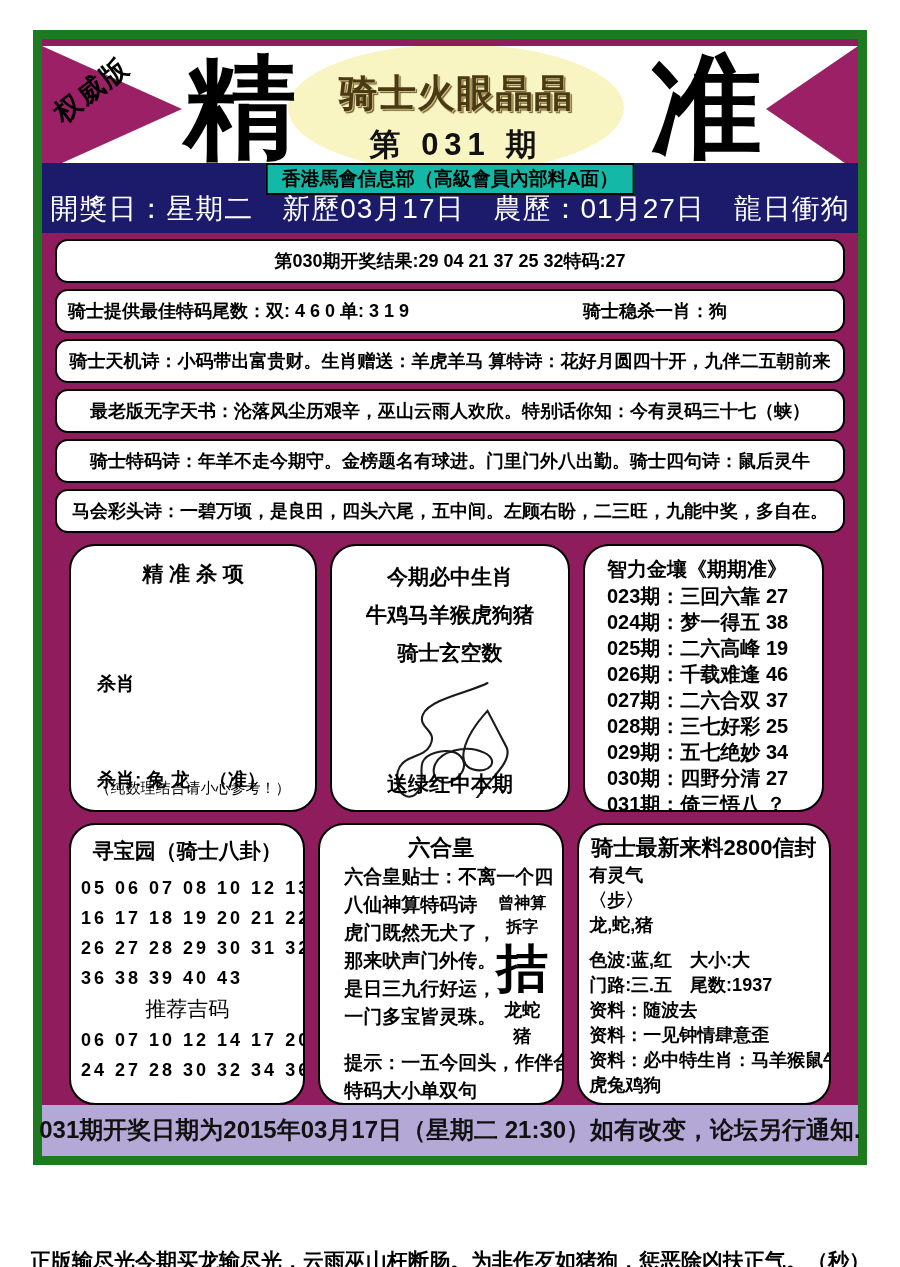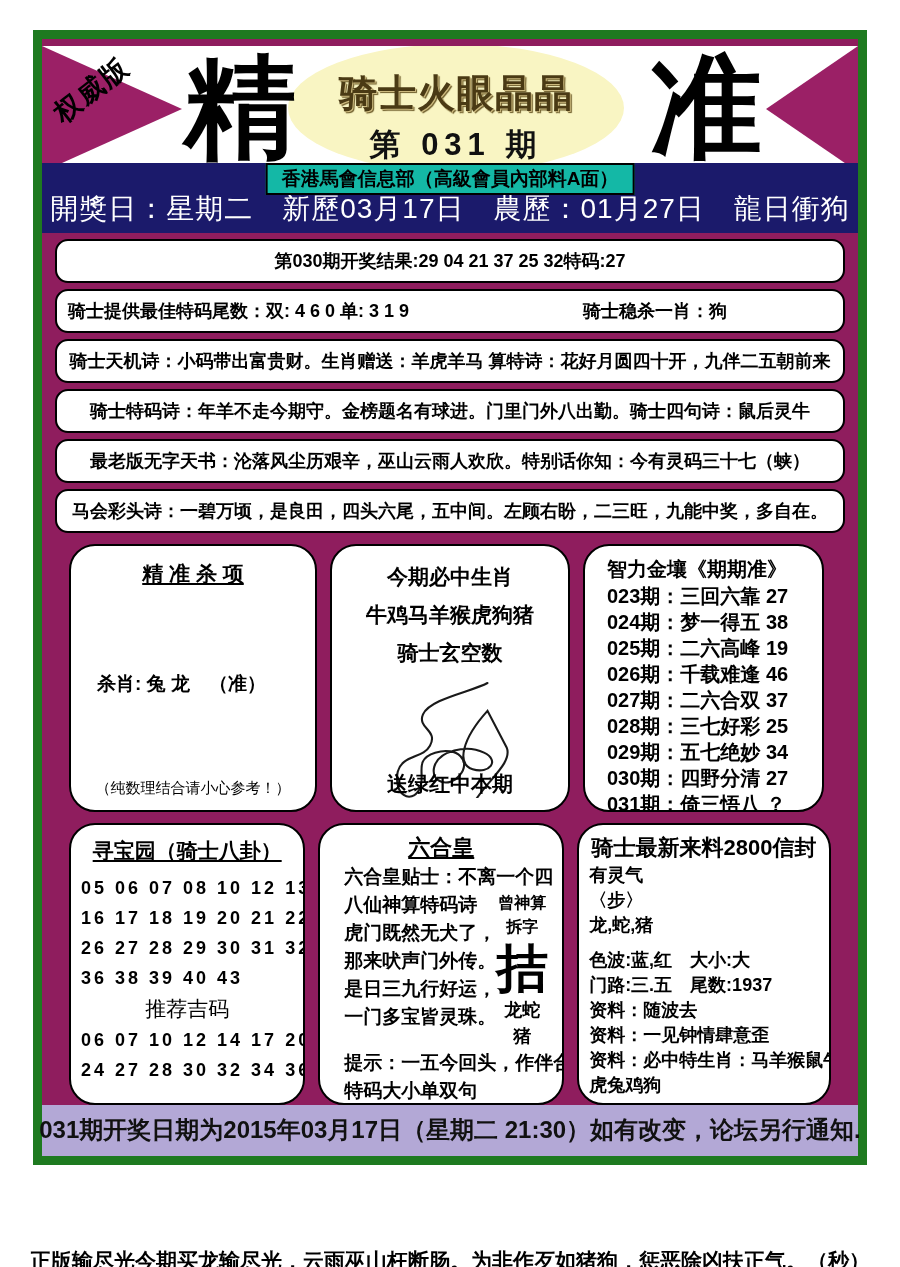--- a/index.html
+++ b/index.html
@@ -51,21 +51,21 @@
   .cards-top .card { height:268px; }
   .cards-bottom { margin-top:11px; }
   .cards-bottom .card { height:282px; }
   .card-a { width:248px; padding:14px 0 10px 0; position:relative; }
   .card-b { width:240px; padding:12px 6px; text-align:center; position:relative; }
   .card-c { width:241px; padding:10px 0 0 22px; }
   .card-d { width:248px; padding:12px 6px; }
   .card-e { width:256px; padding:8px 24px; position:relative; }
   .card-f { width:266px; padding:8px 10px; }
 
-  .card-title { font-weight:bold; font-size:21px; color:#000; text-align:center;text-decoration:underline; }
+  .card-title { font-weight:bold; font-size:21px; color:#000; text-align:center; }
   .kill-lines { margin:16px 0 0 26px; font-size:19px; font-weight:bold; line-height:32px; white-space:pre; }
   .kill-footer { position:absolute; bottom:12px; width:100%; text-align:center;
                  font-size:15px; font-weight:normal; }
 
   .zodiac-line { font-size:21px; font-weight:bold; line-height:38px; }
   .scribble-wrap { margin:4px auto 0 auto; width:160px; height:122px; }
   .zodiac-footer { position:absolute; bottom:12px; left:0; width:100%; text-align:center;
                    font-size:21px; font-weight:bold; }
 
   .smart-title { font-size:20px; font-weight:bold; }
@@ -118,29 +118,30 @@
       <div class="date-line">開獎日：星期二　新歷03月17日　農歷：01月27日　龍日衝狗</div>
     </div>
 
     <div class="rows-area">
       <div class="info-row">第030期开奖结果:29 04 21 37 25 32特码:27</div>
       <div class="info-row split">
         <span>骑士提供最佳特码尾数：双: 4 6 0 单: 3 1 9</span>
         <span class="right-part">骑士稳杀一肖：狗</span>
       </div>
       <div class="info-row">骑士天机诗：小码带出富贵财。生肖赠送：羊虎羊马 算特诗：花好月圆四十开，九伴二五朝前来</div>
+      <div class="info-row">最老版无字天书：沦落风尘历艰辛，巫山云雨人欢欣。特别话你知：今有灵码三十七（蛱）</div>
       <div class="info-row">骑士特码诗：年羊不走今期守。金榜题名有球进。门里门外八出勤。骑士四句诗：鼠后灵牛</div>
-      <div class="info-row">最老版无字天书：沦落风尘历艰辛，巫山云雨人欢欣。特别话你知：今有灵码三十七（蛱）</div>
       <div class="info-row">马会彩头诗：一碧万顷，是良田，四头六尾，五中间。左顾右盼，二三旺，九能中奖，多自在。</div>
     </div>
 
     <div class="cards cards-top">
       <div class="card card-a">
         <div class="card-title">精 准 杀 项</div>
         <div class="kill-lines">
+          <div>杀肖</div>
           <div>杀肖: 兔 龙　（准）</div>
           
           
           
           
         </div>
         <div class="kill-footer">（纯数理结合请小心参考！）</div>
       </div>
 
       <div class="card card-b">

